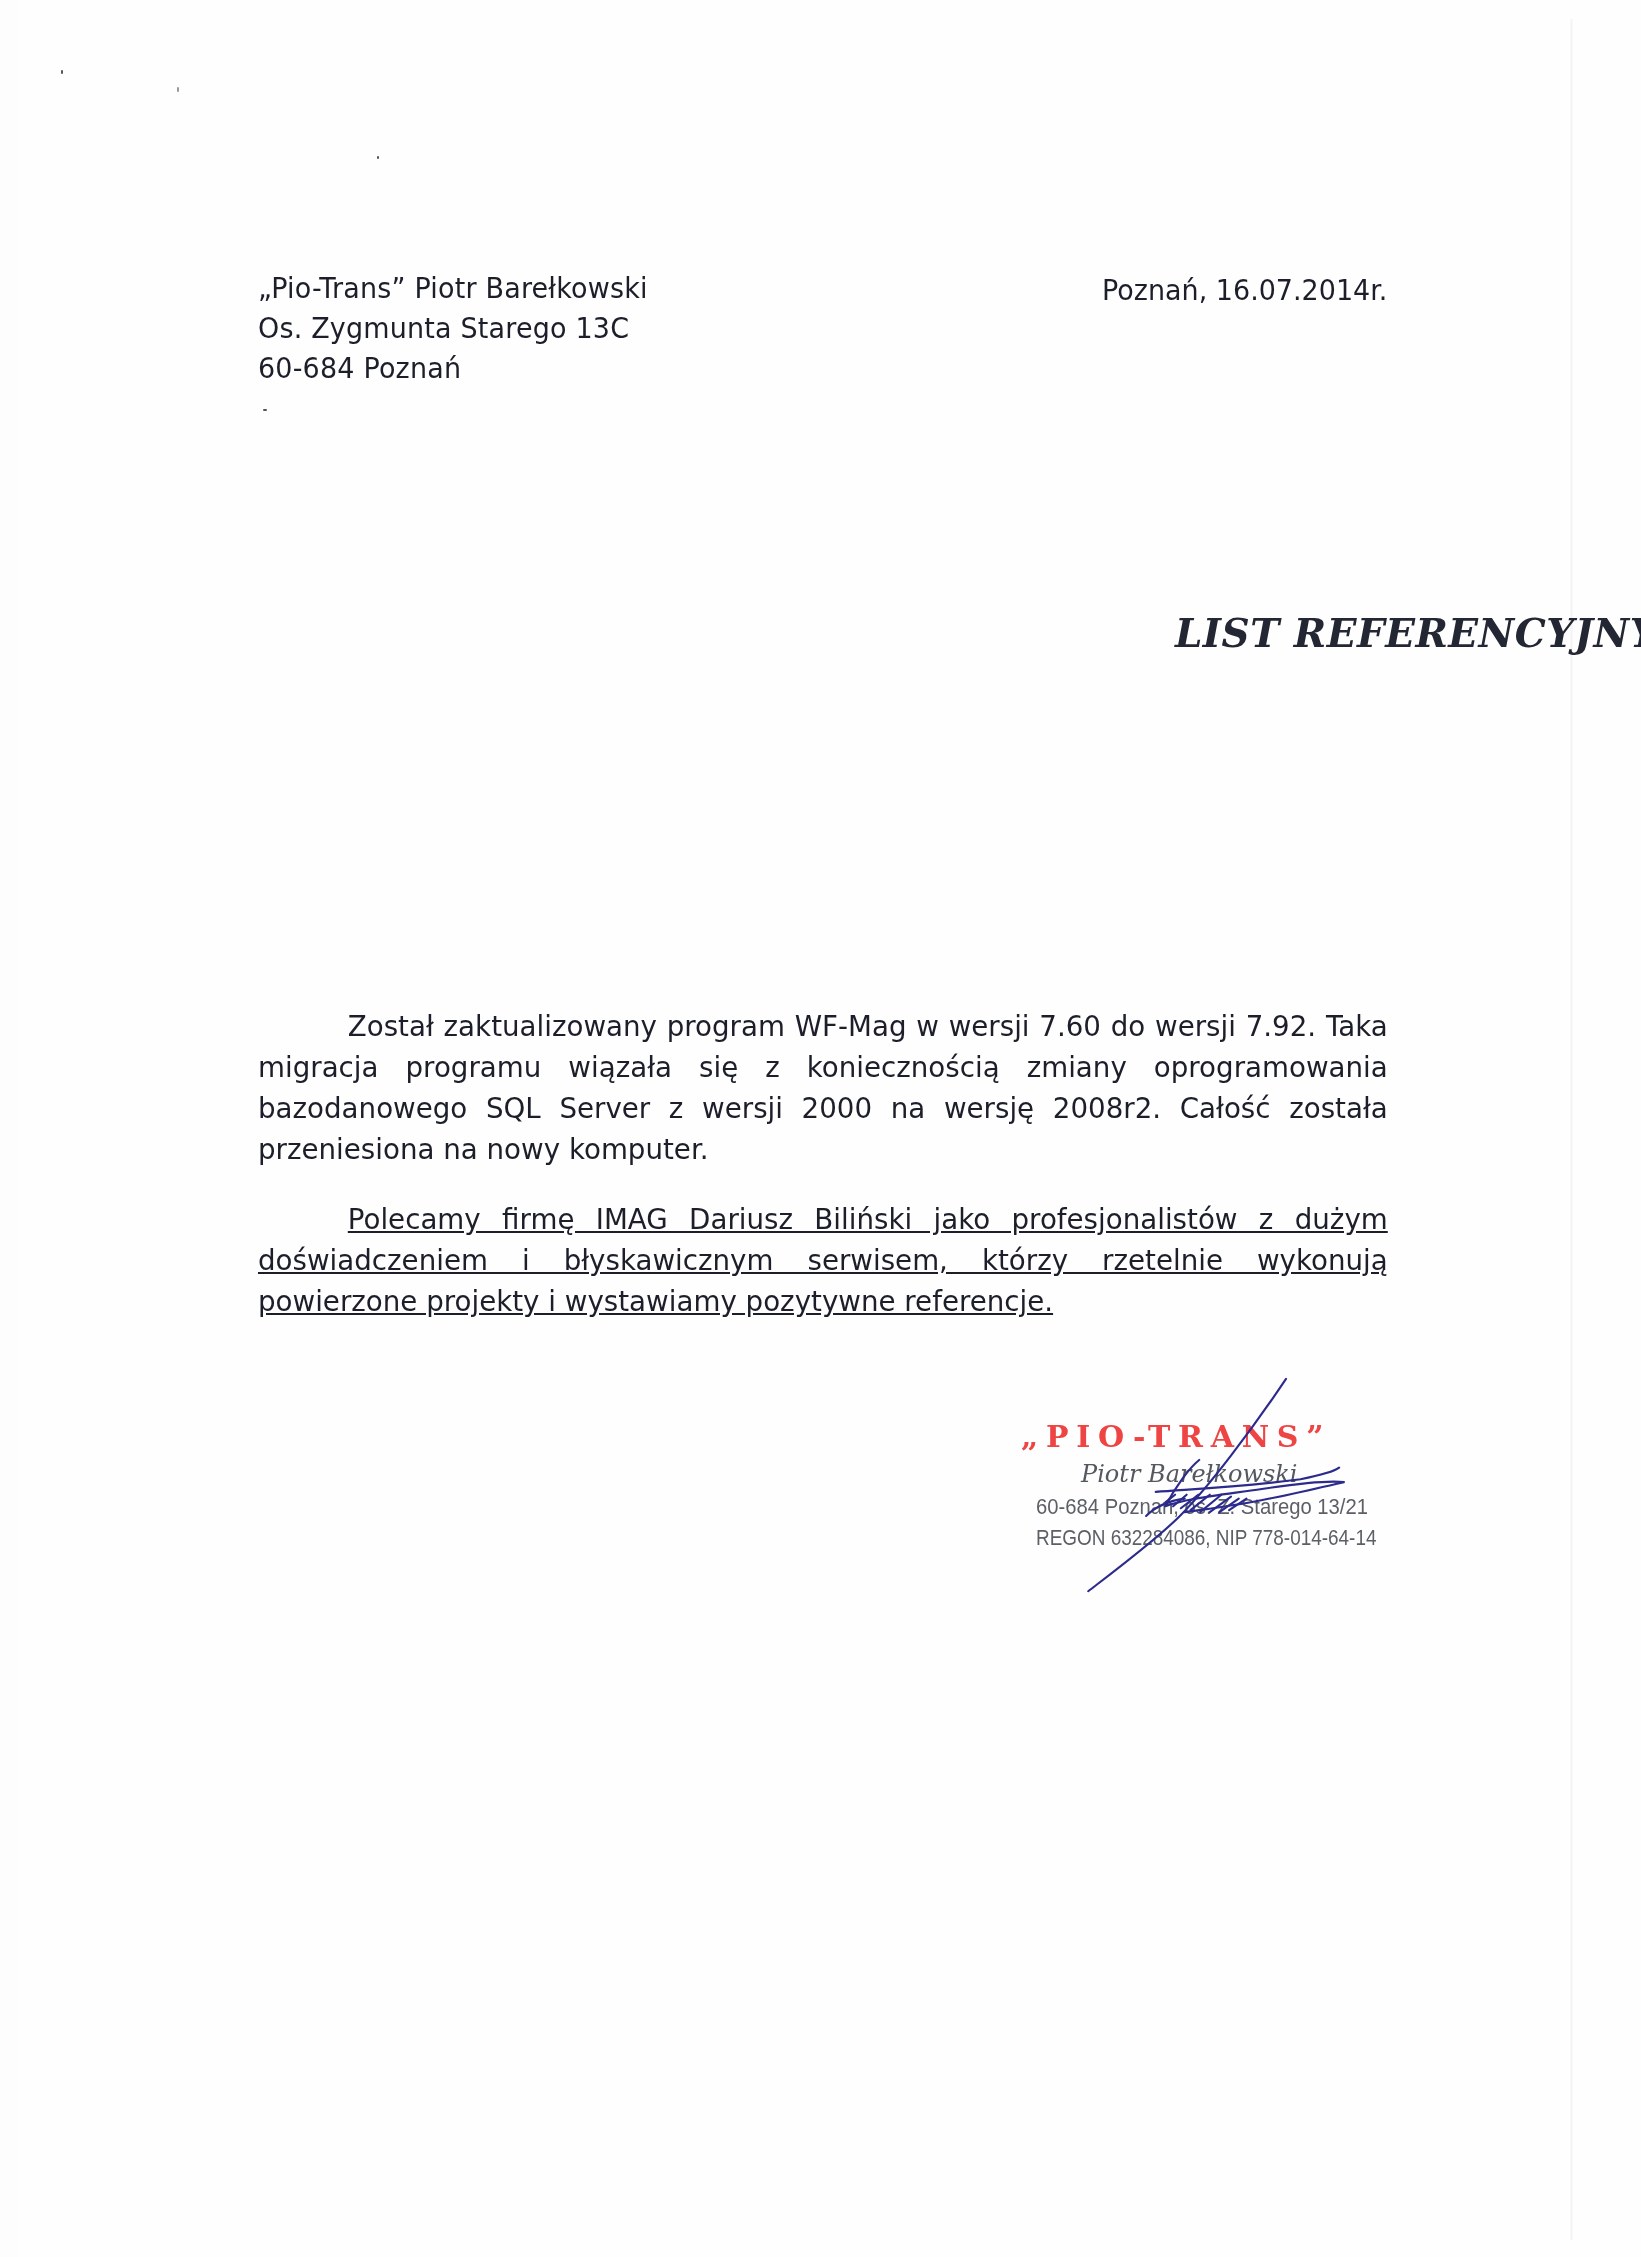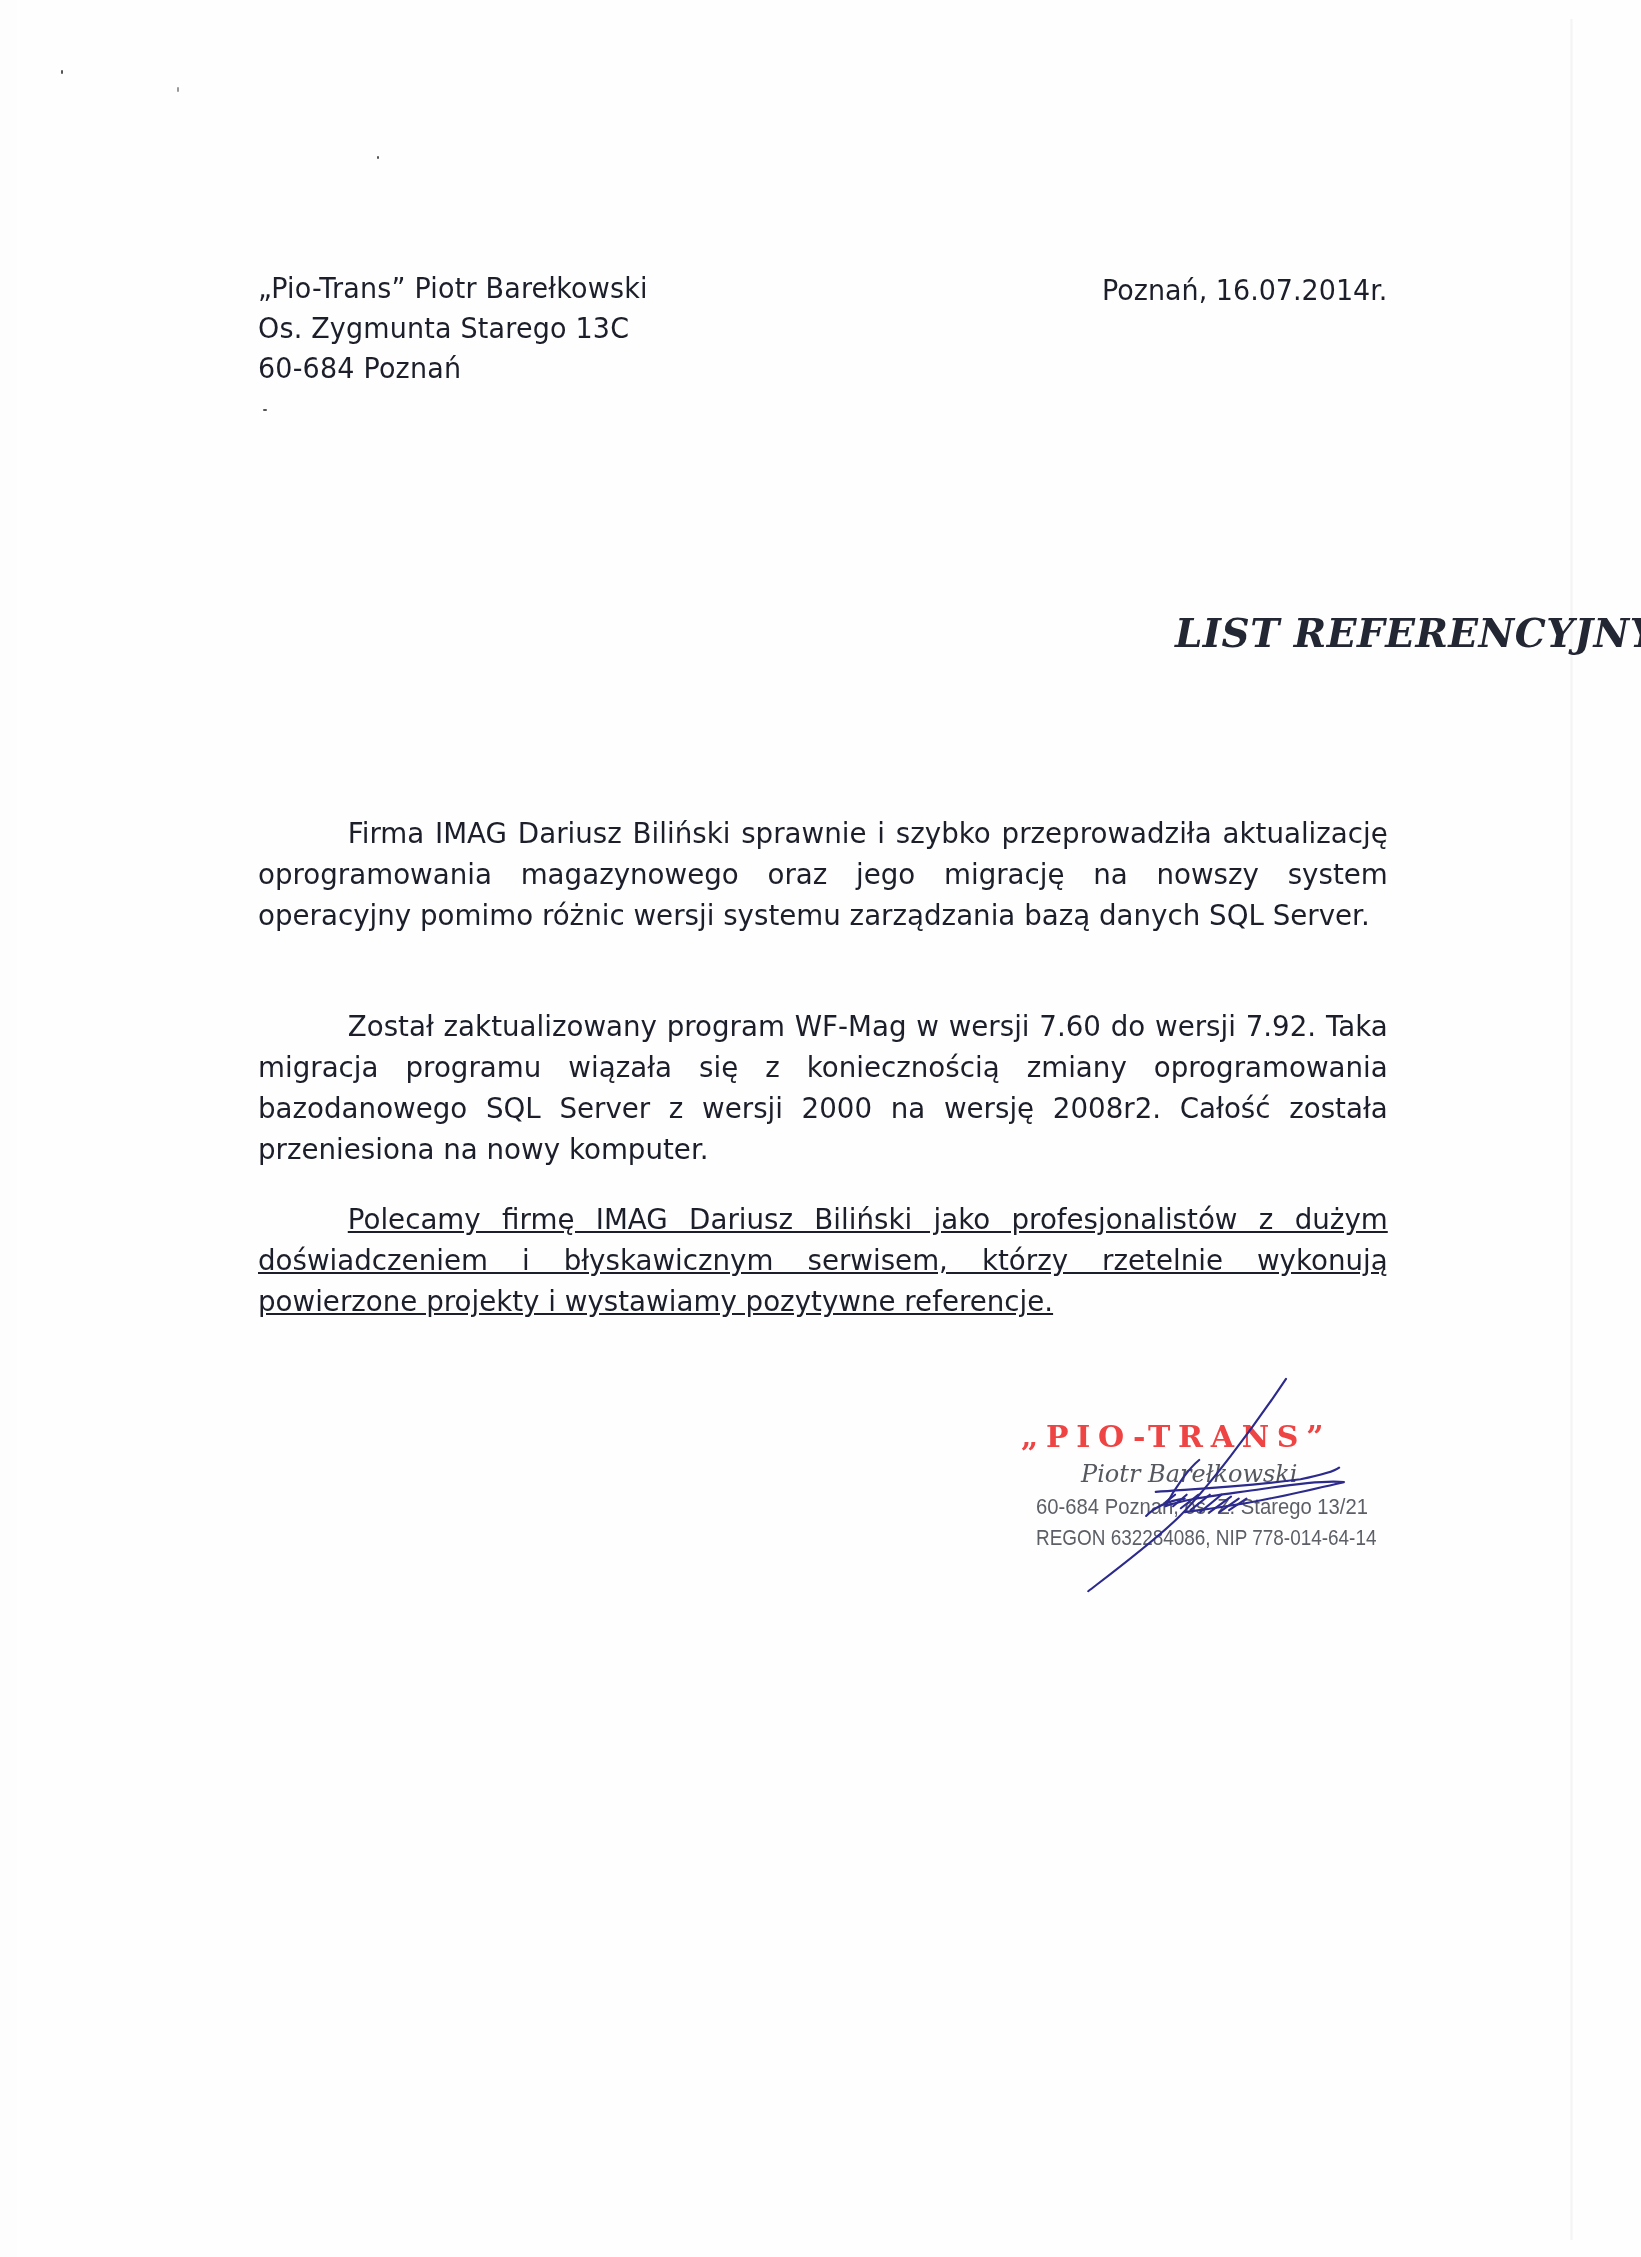--- a/index.html
+++ b/index.html
@@ -171,23 +171,20 @@
     <div>Os. Zygmunta Starego 13C</div>
     <div>60-684 Poznań</div>
   </div>
 
   <div class="date sans">Poznań, 16.07.2014r.</div>
 
   <div class="title">
     <span>LIST REFERENCYJNY</span>
   </div>
 
-  <div class="body sans p1">
-    <p>Firma IMAG Dariusz Biliński sprawnie i szybko przeprowadziła aktualizację oprogramowania magazynowego oraz jego migrację na nowszy system operacyjny pomimo różnic wersji systemu zarządzania bazą danych SQL Server.</p>
-  </div>
   <div class="body sans p2">
     <p>Został zaktualizowany program WF-Mag w wersji 7.60 do wersji 7.92. Taka migracja programu wiązała się z koniecznością zmiany oprogramowania bazodanowego SQL Server z wersji 2000 na wersję 2008r2. Całość została przeniesiona na nowy komputer.</p>
   </div>
   <div class="body sans p3">
     <p>Polecamy firmę IMAG Dariusz Biliński jako profesjonalistów z dużym doświadczeniem i błyskawicznym serwisem, którzy rzetelnie wykonują powierzone projekty i wystawiamy pozytywne referencje.</p>
   </div>
 
   <div class="stamp">
     <div class="stamp-company">„PIO-TRANS”</div>
     <div class="stamp-owner">Piotr Barełkowski</div>

